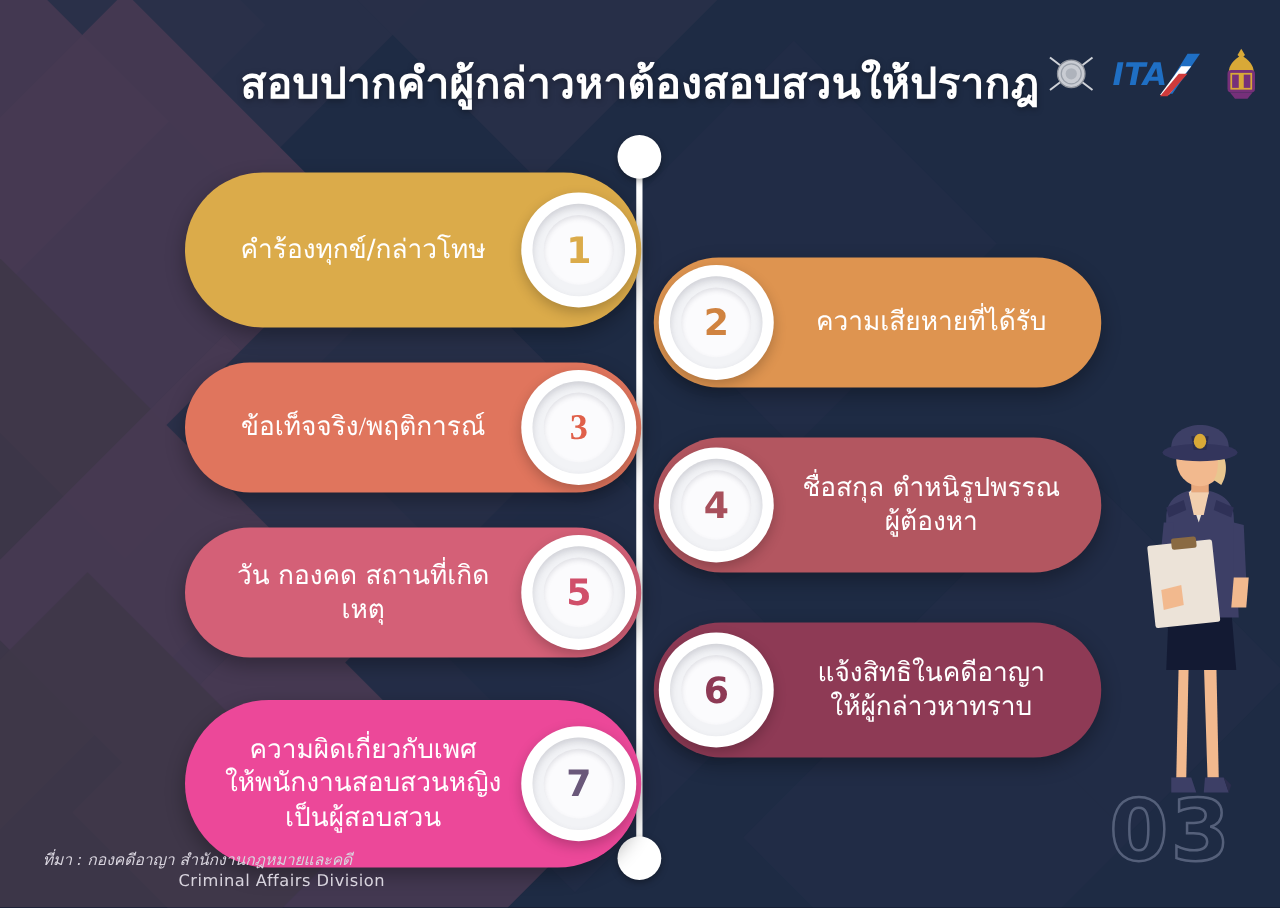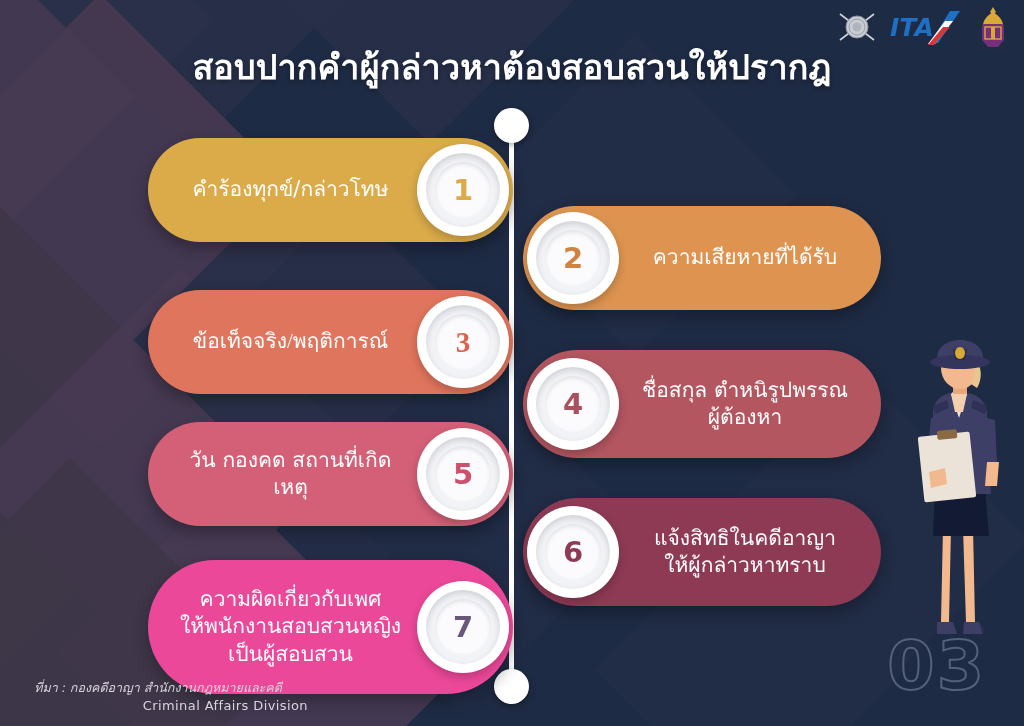--- a/index.html
+++ b/index.html
@@ -37,21 +37,21 @@
   
   .logos {
     position: absolute;
     top: 6px;
     right: 14px;
     display: flex;
     align-items: center;
     gap: 12px;
     z-index: 6;
   }
-  .logo-box { display: block; }
+  .logo-box { display: block; margin-top: 32px; }
 
   
   .title {
     position: absolute;
     top: 46px;
     left: 0;
     width: 1024px;
     text-align: center;
     color: #ffffff;
     font-size: 34px;
@@ -246,21 +246,21 @@
 
   <div class="title">สอบปากคำผู้กล่าวหาต้องสอบสวนให้ปรากฎ</div>
 
   <div class="timeline">
     <div class="tl-line"></div>
     <div class="tl-dot top"></div>
     <div class="tl-dot bottom"></div>
   </div>
 
   <div id="steps-root">
-      <div class="pill left" style="top: 138px; width: 365px; height: 104px; background: rgb(219, 171, 74);">
+      <div class="pill left" style="top: 138px; width: 365px; height: 124px; background: rgb(219, 171, 74);">
         <div class="pill-text">คำร้องทุกข์/กล่าวโทษ</div>
         <div class="badge">
           <span class="badge-num" style="color: rgb(219, 171, 74);">1</span>
         </div>
       </div>
       <div class="pill right" style="top: 206px; width: 358px; height: 104px; background: rgb(222, 148, 80);">
         <div class="badge">
           <span class="badge-num" style="color: rgb(208, 131, 64);">2</span>
         </div>
         <div class="pill-text">ความเสียหายที่ได้รับ</div>

